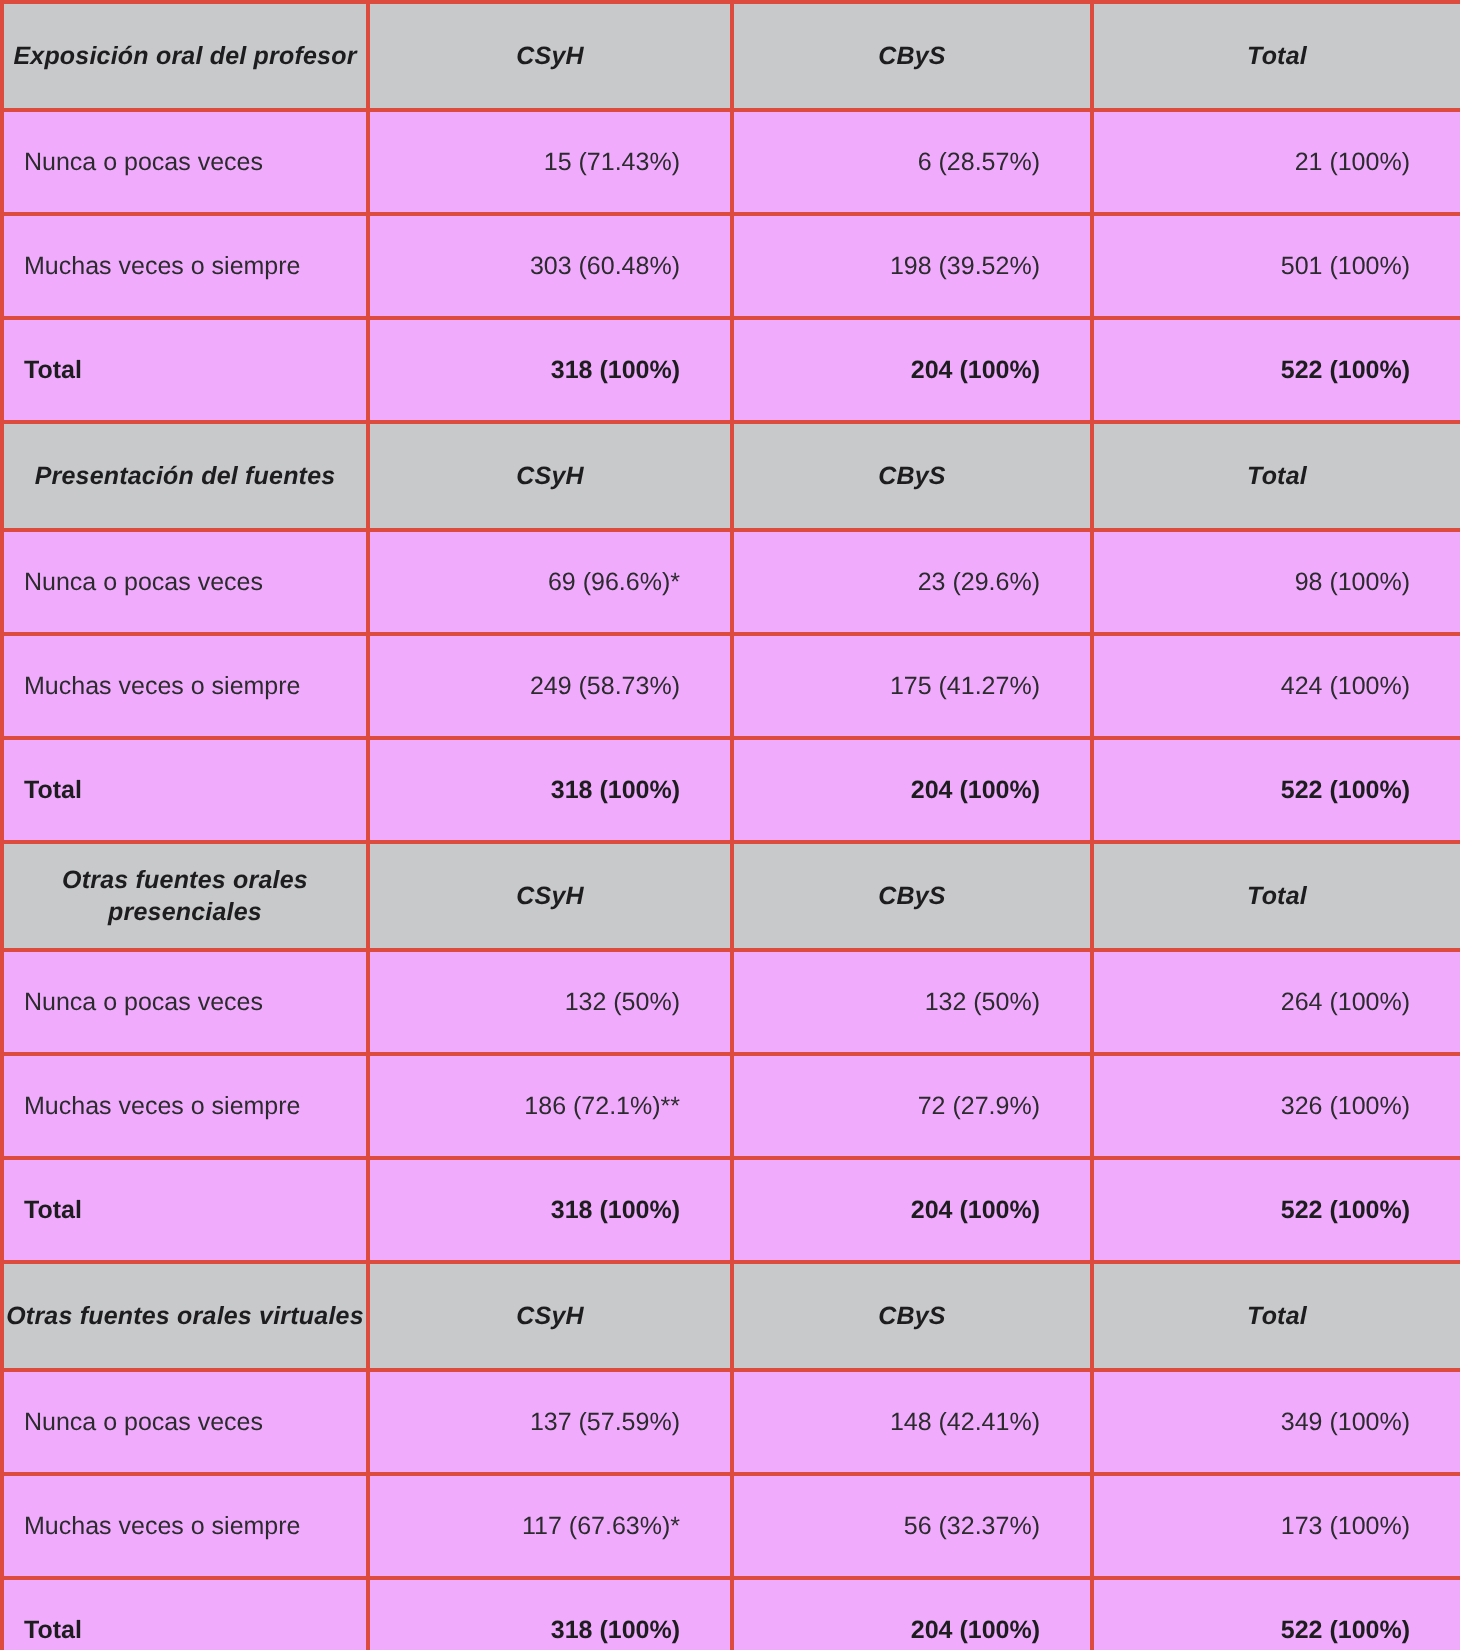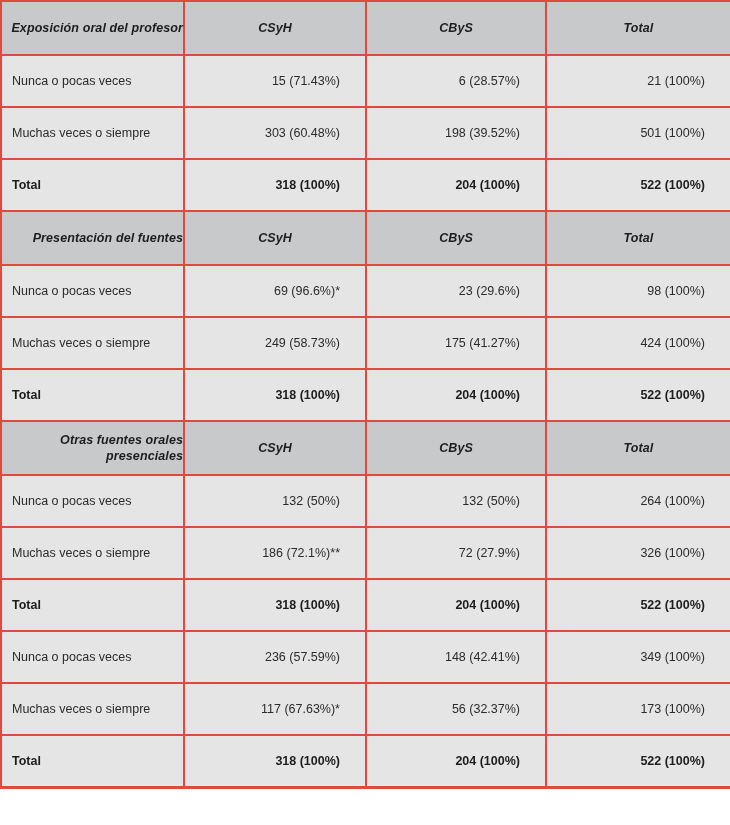--- a/index.html
+++ b/index.html
@@ -43,33 +43,33 @@
   tr.block-head th {
     background: #c8c9ca;
     height: 54px;
     color: #1d1d1f;
     font-size: 12.5px;
     font-style: italic;
     font-weight: bold;
     letter-spacing: 0.1px;
   }
   tr.block-head th.h-label {
-    text-align: right;
+    text-align: center;
     padding: 4px 0;
     line-height: 16px;
   }
   tr.block-head th.h-col {
     text-align: center;
     padding: 4px 7px;
   }
 
   
   tr.data-row td,
   tr.total-row td {
-    background: #e5e5e5;
+    background: #f0abfc;
     height: 52px;
     font-size: 12.5px;
     color: #2b2b2e;
   }
   tr.data-row td.d-label,
   tr.total-row td.d-label {
     text-align: left;
     padding: 4px 10px;
     font-style: normal;
     font-weight: normal;
@@ -169,23 +169,29 @@
           <td class="d-val">186 (72.1%)**</td>
           <td class="d-val">72 (27.9%)</td>
           <td class="d-val">326 (100%)</td>
         </tr>
         <tr class="total-row">
           <td class="d-label">Total</td>
           <td class="d-val">318 (100%)</td>
           <td class="d-val">204 (100%)</td>
           <td class="d-val">522 (100%)</td>
         </tr>
-        <tr class="data-row">
-          <td class="d-label">Nunca o pocas veces</td>
-          <td class="d-val">236 (57.59%)</td>
+        <tr class="block-head">
+          <th class="h-label">Otras fuentes orales virtuales</th>
+          <th class="h-col">CSyH</th>
+          <th class="h-col">CByS</th>
+          <th class="h-col">Total</th>
+        </tr>
+        <tr class="data-row">
+          <td class="d-label">Nunca o pocas veces</td>
+          <td class="d-val">137 (57.59%)</td>
           <td class="d-val">148 (42.41%)</td>
           <td class="d-val">349 (100%)</td>
         </tr>
         <tr class="data-row">
           <td class="d-label">Muchas veces o siempre</td>
           <td class="d-val">117 (67.63%)*</td>
           <td class="d-val">56 (32.37%)</td>
           <td class="d-val">173 (100%)</td>
         </tr>
         <tr class="total-row last-row">

